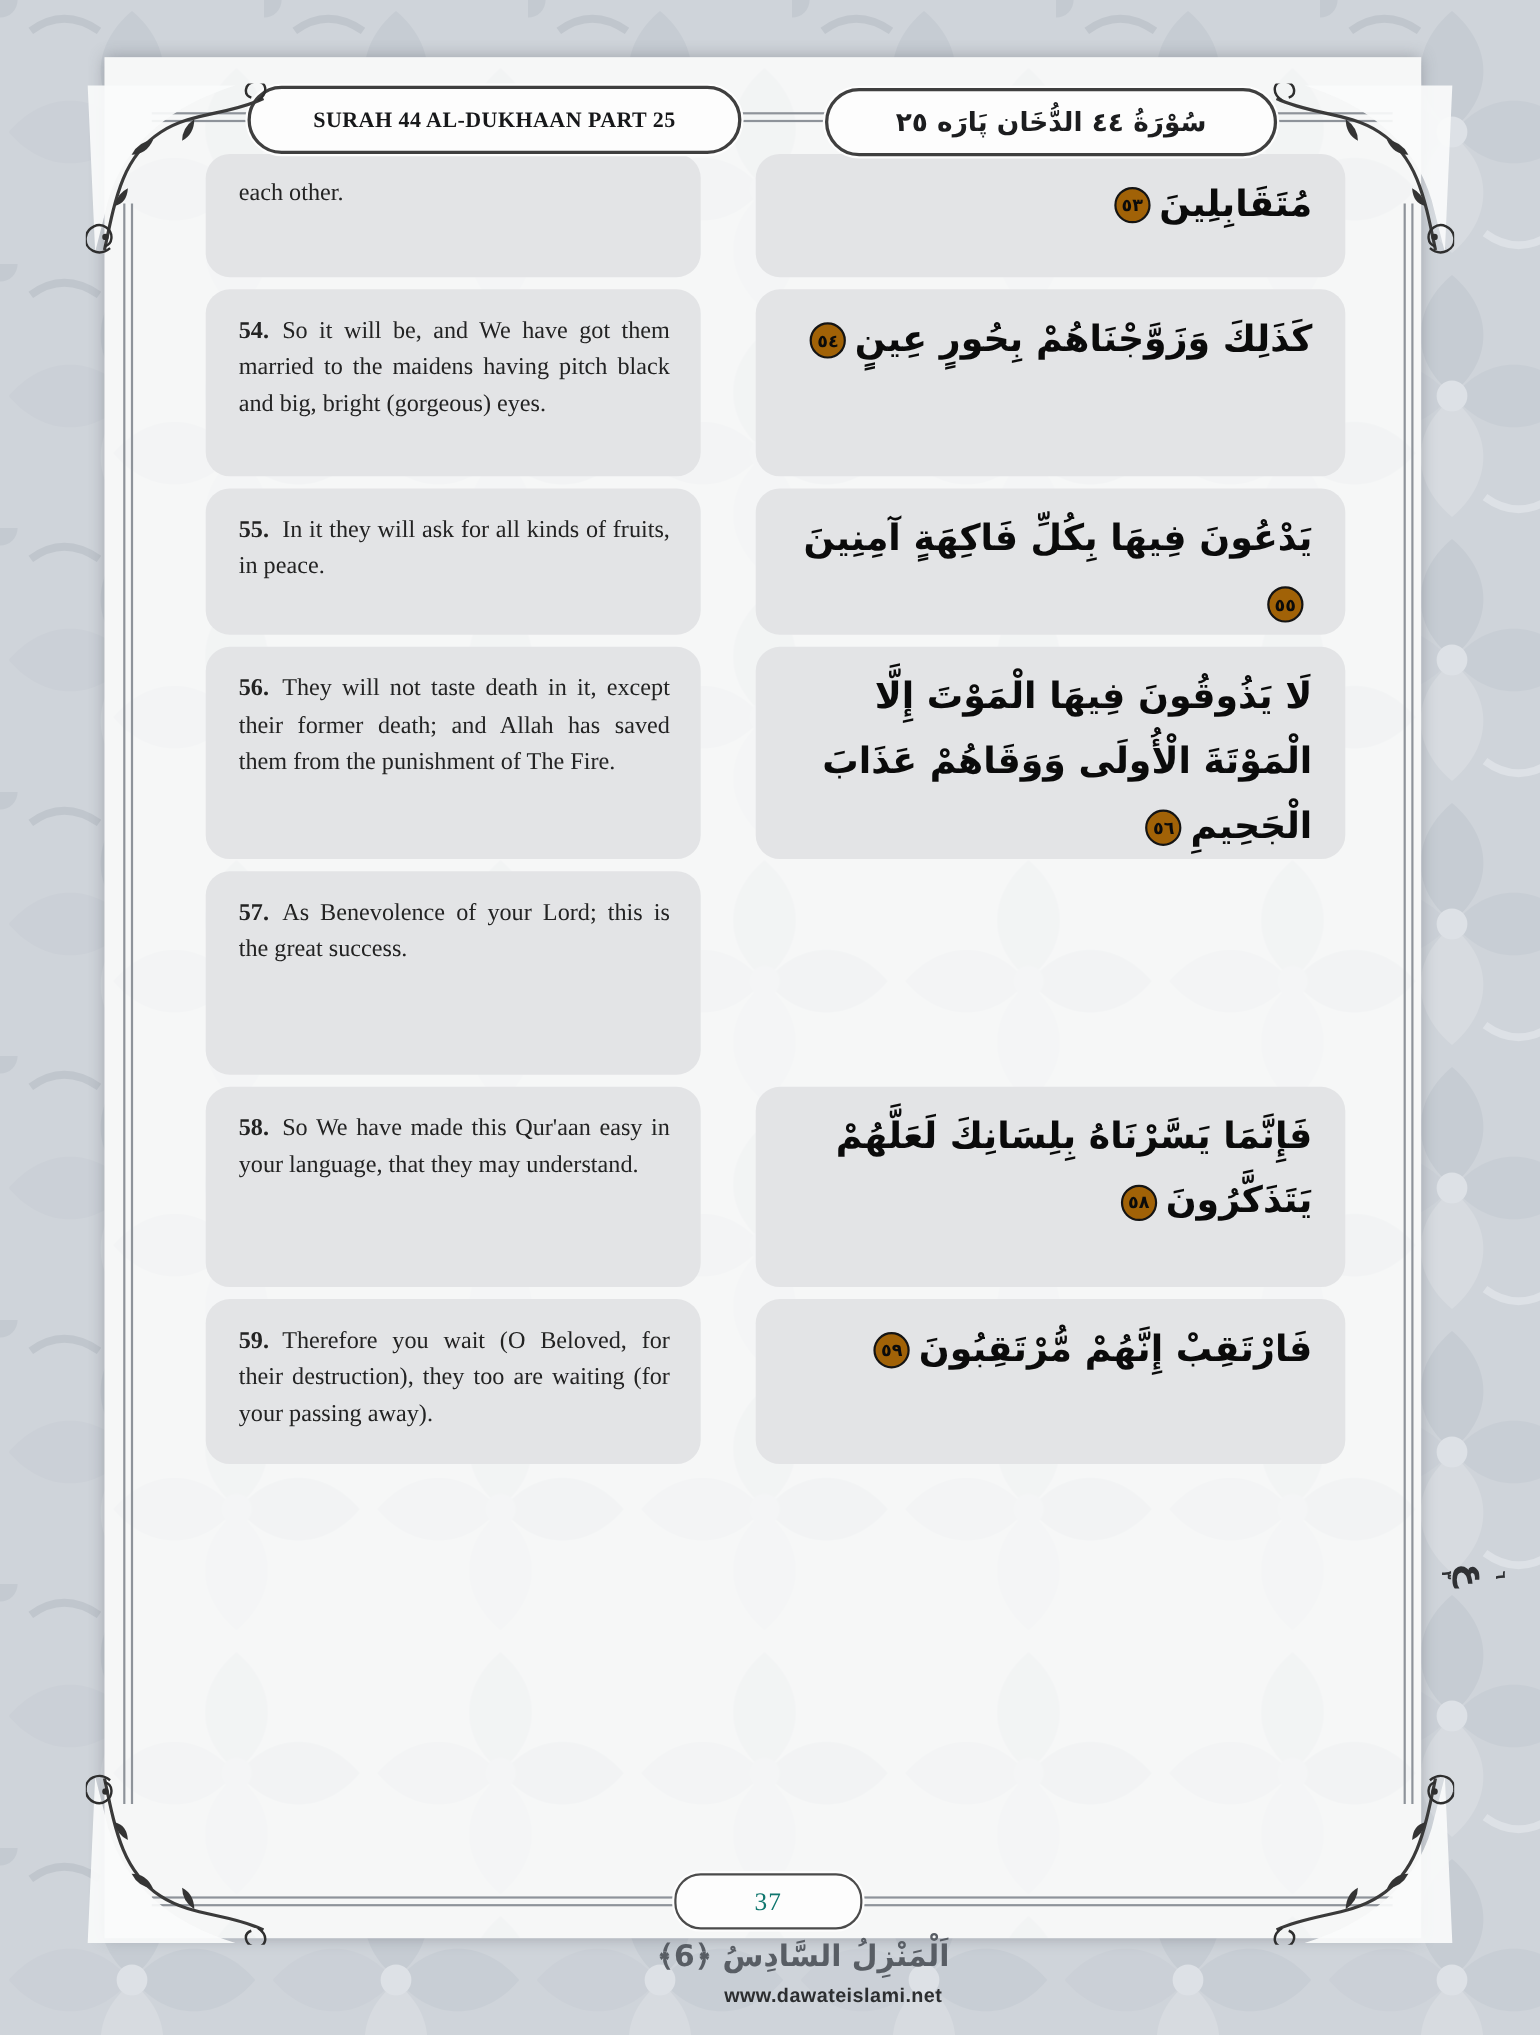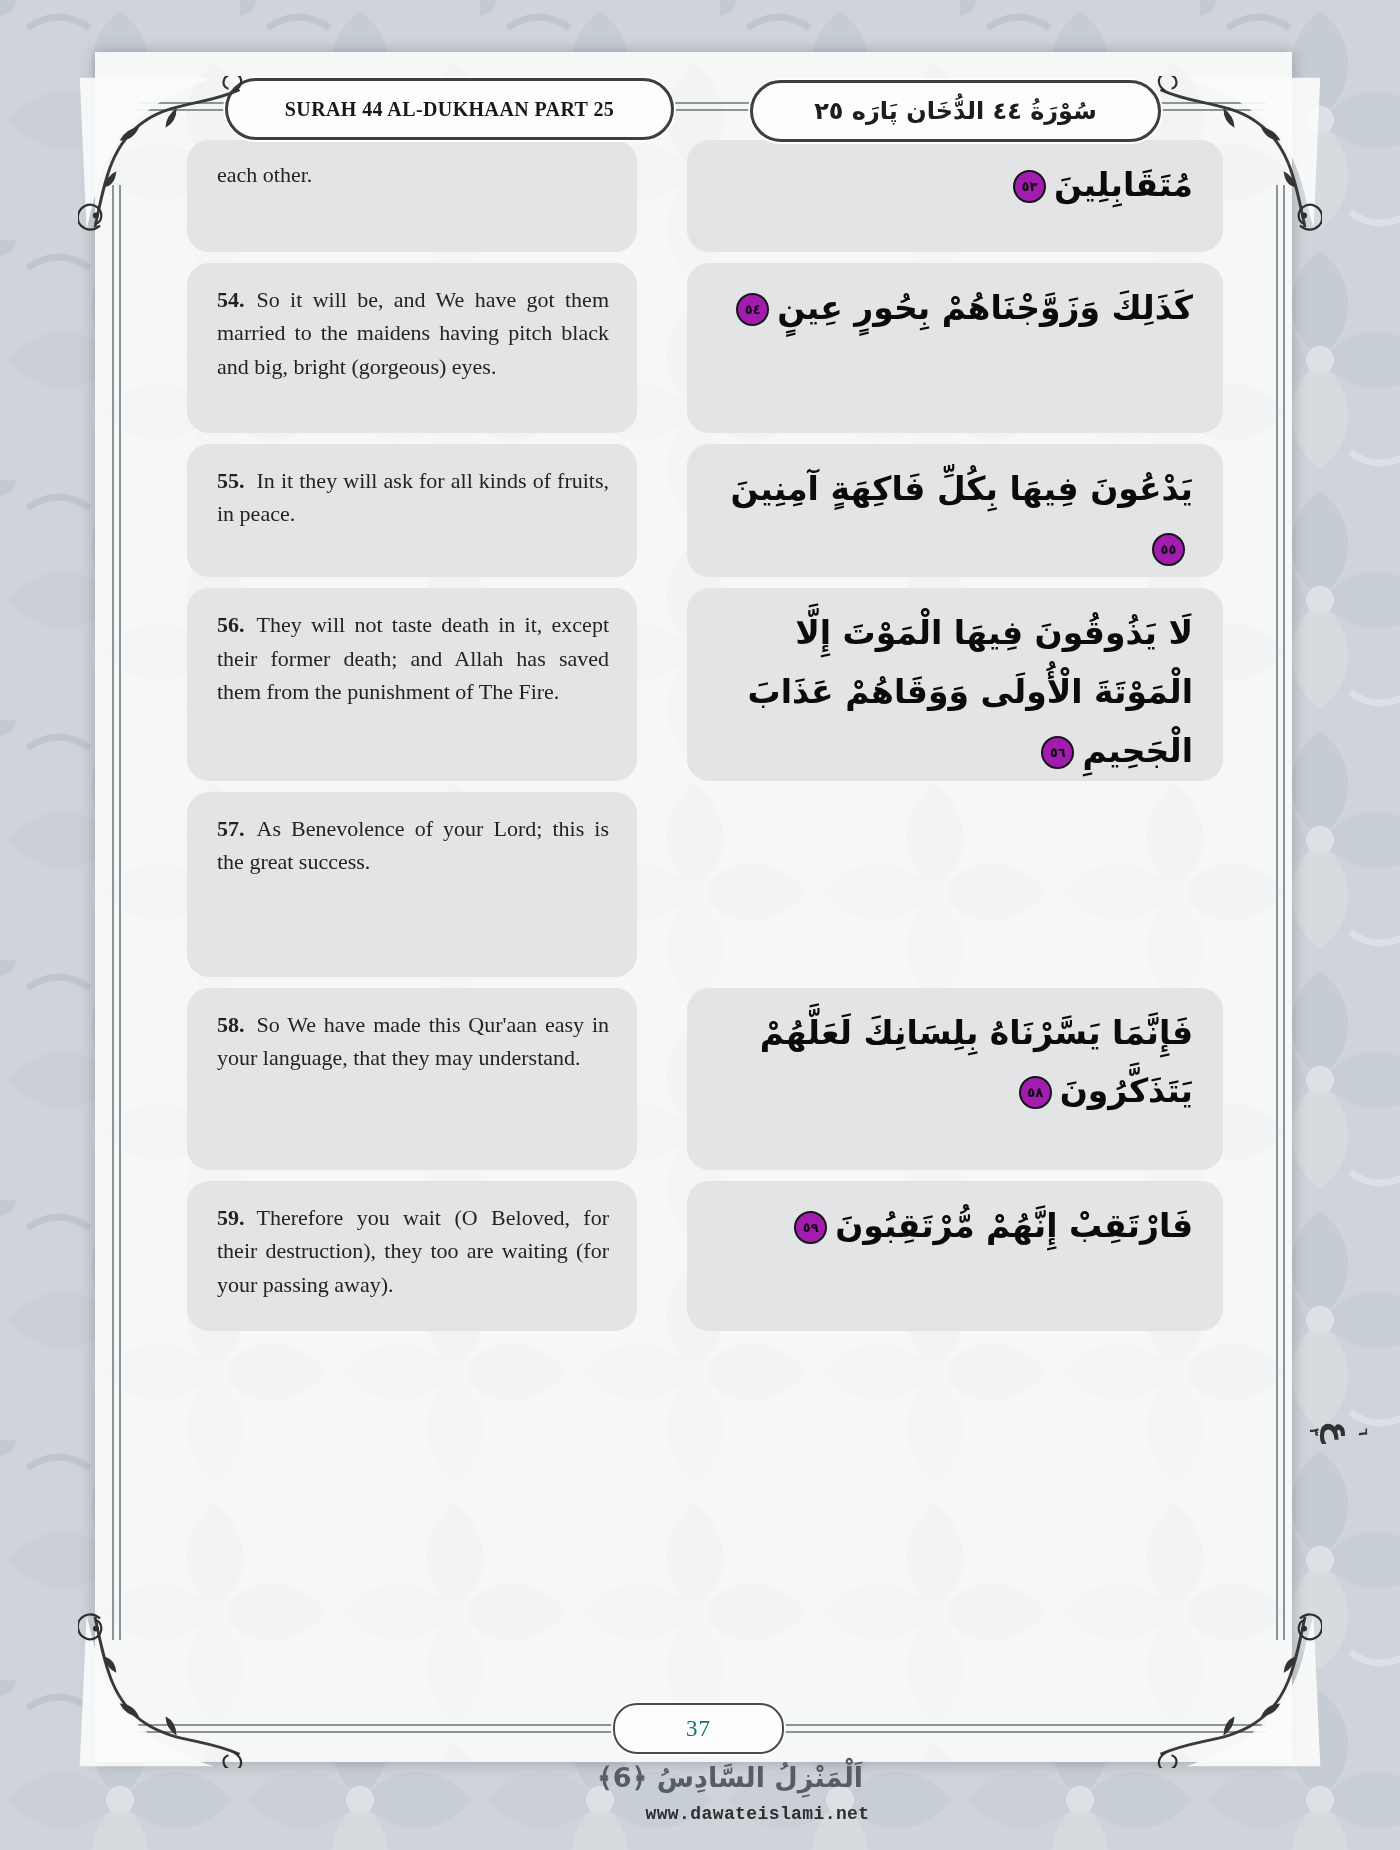--- a/index.html
+++ b/index.html
@@ -29,43 +29,43 @@
   
   .content{position:absolute;left:150px;top:140px;width:1073px;z-index:3;}
   .vrow{display:flex;gap:13px;margin-bottom:11px;}
   .cell{background:#e3e4e6;border-radius:22px;margin-left:37px;}
   .cell-en{width:450px;box-sizing:border-box;padding:20px 28px 0 30px;
            font-size:22px;line-height:1.52;color:#232323;text-align:justify;}
   .cell-ar{flex:1;box-sizing:border-box;padding:16px 30px 0 18px;direction:rtl;text-align:right;
            font-family:"DejaVu Sans",sans-serif;font-weight:bold;font-size:33px;line-height:1.78;color:#0b0b0b;}
   .vnum{font-weight:bold;margin-right:12px;}
   .vmark{display:inline-flex;align-items:center;justify-content:center;width:29px;height:29px;
-         border:2px solid #141414;border-radius:50%;font-size:13px;line-height:1;
-         vertical-align:middle;margin:0 8px;background:#a21caf;}
+         border:2px solid #141414;border-radius:50%;font-size:16px;line-height:1;
+         vertical-align:middle;margin:0 8px;background:#a16207;}
   .r0{min-height:112px;} .r1{min-height:170px;} .r2{min-height:118px;}
   .r3{min-height:170px;} .r4{min-height:185px;} .r5{min-height:182px;} .r6{min-height:150px;}
   .r0 .cell-en{padding-top:18px;}
   
   .corner{position:absolute;width:170px;height:170px;z-index:5;}
   #c-tl{left:78px;top:76px;}
   #c-tr{left:1152px;top:76px;transform:scaleX(-1);}
   #c-bl{left:78px;top:1598px;transform:scaleY(-1);}
   #c-br{left:1152px;top:1598px;transform:scale(-1,-1);}
   
   .ruku{position:absolute;left:1294px;top:1382px;width:52px;height:100px;z-index:4;
         transform:rotate(90deg);display:flex;flex-direction:column;align-items:center;
         font-family:"DejaVu Sans",sans-serif;color:#2f3134;line-height:1;}
   .ruku .sm{font-size:13px;font-weight:bold;}
   .ruku .big{font-size:32px;font-weight:bold;margin:2px 0;}
   
   .manzil{position:absolute;left:0;top:1762px;width:1400px;padding-left:60px;box-sizing:border-box;
           text-align:center;font-family:"DejaVu Sans",sans-serif;font-weight:bold;font-size:27px;
           color:#585d64;direction:rtl;z-index:3;}
   .site{position:absolute;left:0;top:1804px;width:1400px;padding-left:115px;box-sizing:border-box;
-        text-align:center;font-family:Liberation Mono, monospace;font-weight:bold;font-size:18px;
+        text-align:center;font-family:Liberation Sans, sans-serif;font-weight:bold;font-size:18px;
         color:#2c2e30;letter-spacing:.4px;z-index:3;}
 </style>
 </head>
 <body>
 
 <div class="page">
 
   <svg class="bg-svg" width="1400" height="1850">
     <defs>
       <pattern id="dmk" width="240" height="240" patternUnits="userSpaceOnUse">

